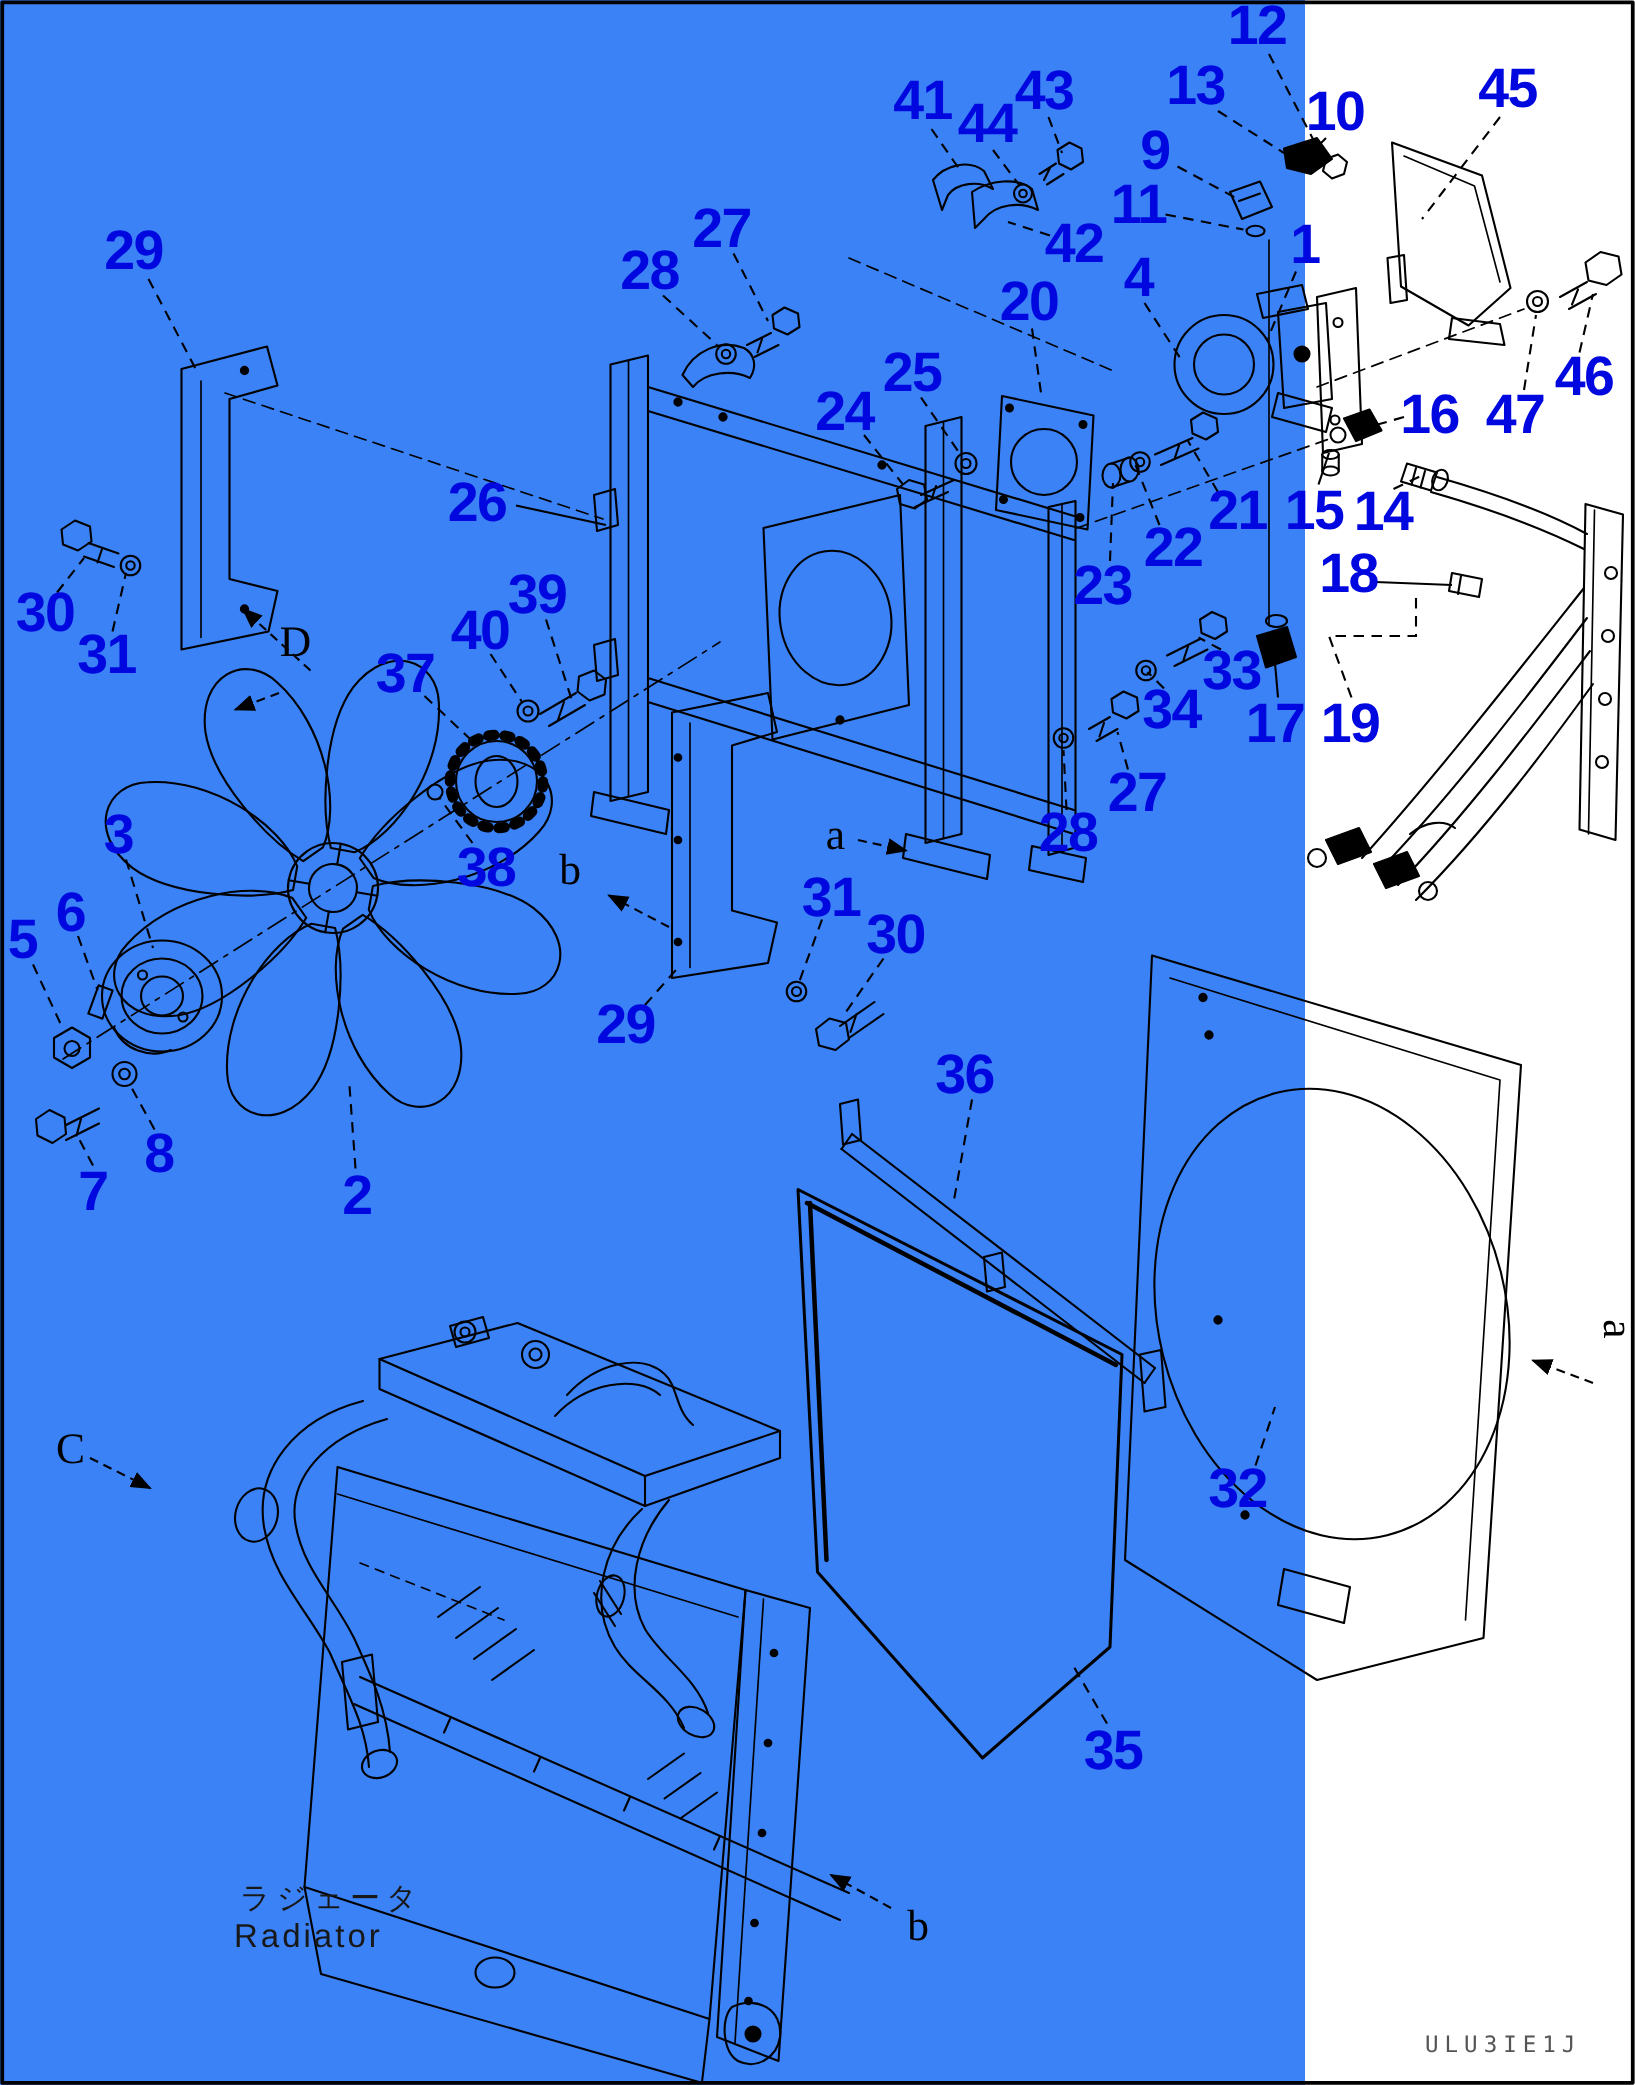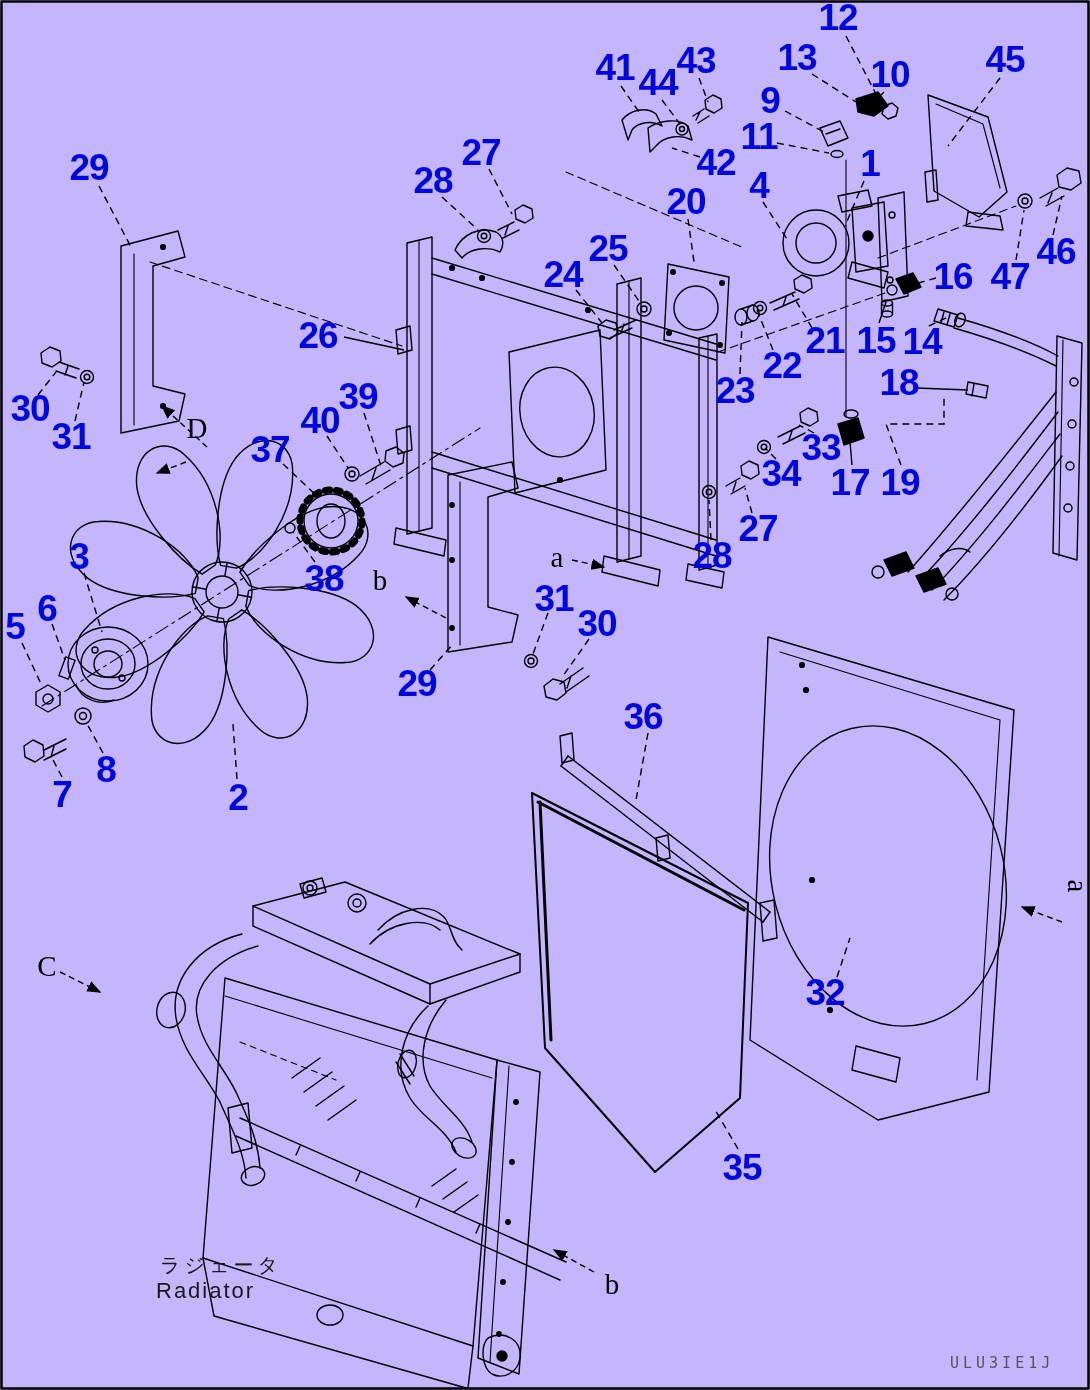--- a/index.html
+++ b/index.html
@@ -1,17 +1,17 @@
 <!DOCTYPE html>
 <html><head>
 <meta charset="utf-8">
 <style>
   html,body{margin:0;padding:0;background:#ffffff;}
   body{width:1090px;height:1390px;overflow:hidden;}
-  .stage{position:relative;width:1090px;height:1390px;background:#c4b5fd;text-align:right;}
+  .stage{position:relative;width:870px;height:1390px;background:#3b82f6;text-align:right;}
   svg{position:absolute;left:0;top:0;}
   .plabel{
     font-family:"Liberation Sans",sans-serif;
     font-weight:bold;
     font-size:37px;
     letter-spacing:-1px;
     text-anchor:middle;
     dominant-baseline:central;
   }
   .vmark{

